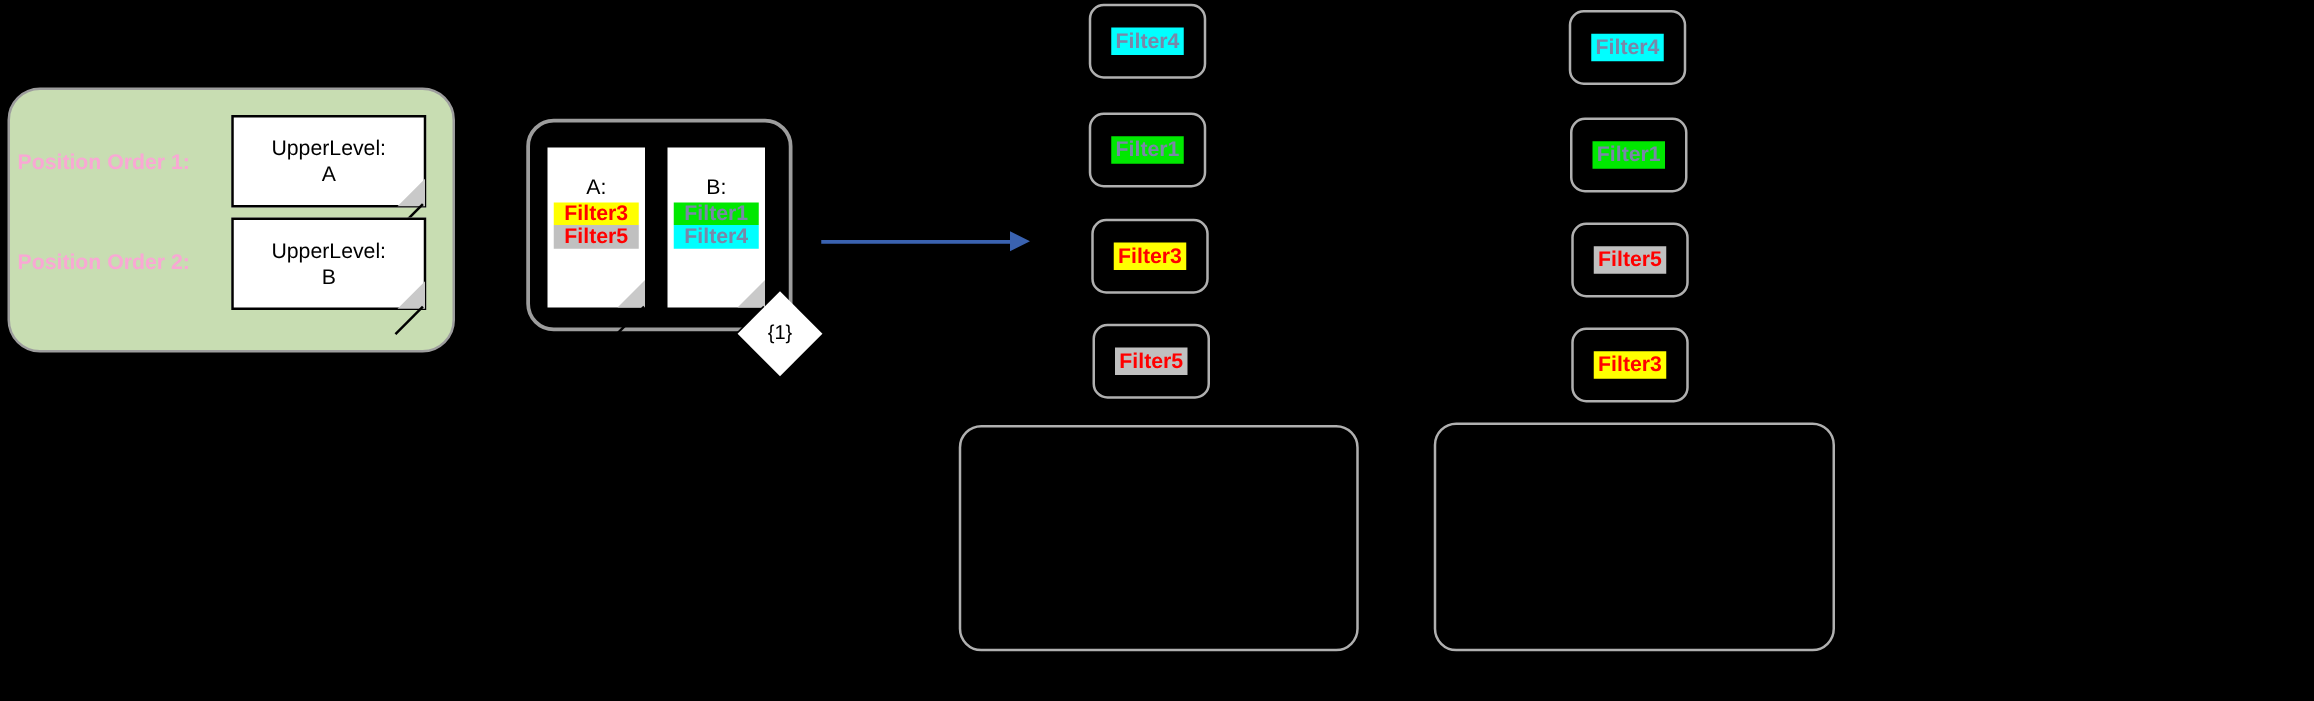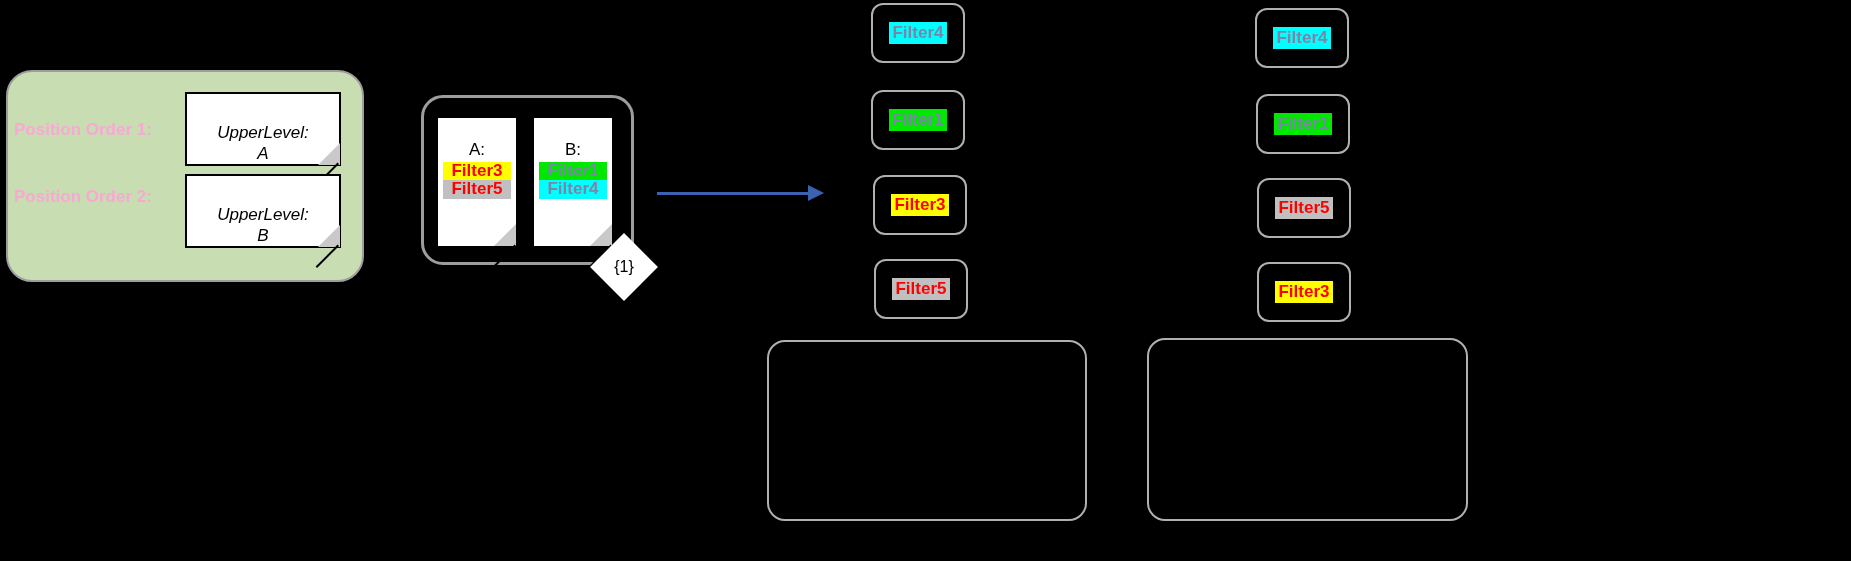--- a/index.html
+++ b/index.html
@@ -30,37 +30,36 @@
   }
   .order-label {
     position: absolute;
     left: 14px;
     font-weight: bold;
     font-size: 17px;
     color: #f9a8d4;
     white-space: nowrap;
   }
   .order-label.l1 { top: 120px; }
-  .order-label.l2 { top: 187px; }
+  .order-label.l2 { top: 200px; }
 
   
   .note {
     position: absolute;
     background: #ffffff;
     border: 2px solid #000000;
     box-sizing: border-box;
     color: #000000;
     text-align: center;
     font-size: 17px;
     line-height: 1.25;
     display: flex;
     flex-direction: column;
     align-items: center;
-    justify-content: flex-end;
-    font-style: italic;
+    justify-content: center;
   }
   .note .fold {
     position: absolute;
     right: -1px;
     bottom: -1px;
     width: 0;
     height: 0;
     border-left: 22px solid transparent;
     border-bottom: 22px solid #c9c9c9;
   }

